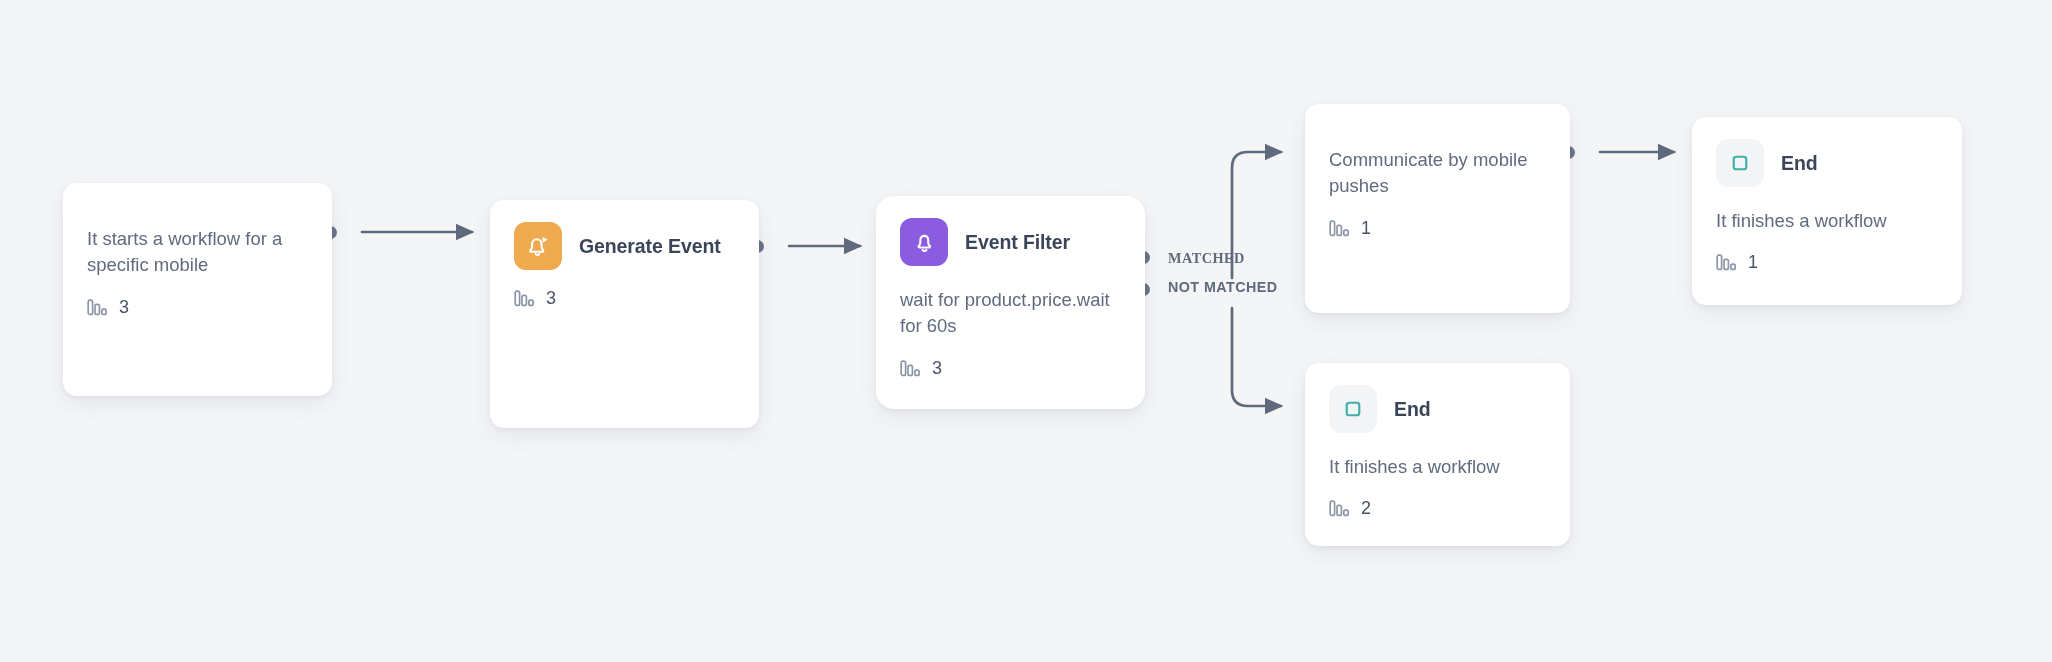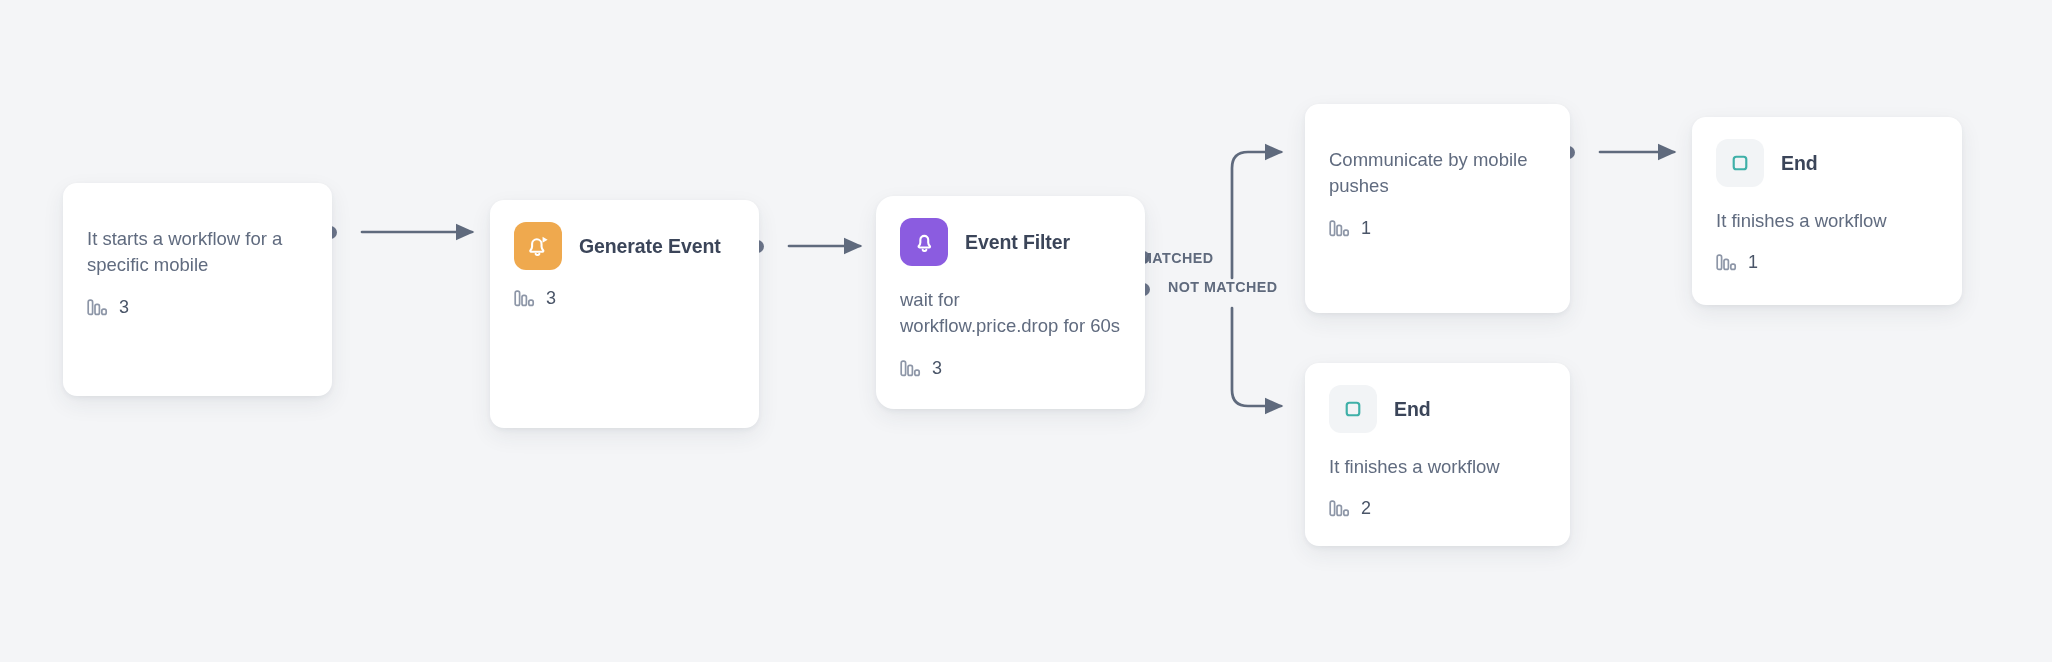--- a/index.html
+++ b/index.html
@@ -101,21 +101,21 @@
 
     <path d="M 1600 152 L 1674 152" stroke="#5f6a7d" stroke-width="2.7" fill="none" stroke-linecap="round" marker-end="url(#ah)"></path>
   </svg>
 
   <div class="port" style="left:324px; top:226px;"></div>
   <div class="port" style="left:751px; top:240px;"></div>
   <div class="port" style="left:1137px; top:251px;"></div>
   <div class="port" style="left:1137px; top:283px;"></div>
   <div class="port" style="left:1562px; top:146px;"></div>
 
-  <div class="branch-label" style="left:1140px; top:250px;">MATCHED</div>
+  <div class="branch-label" style="left:1168px; top:250px;font-family:Liberation Serif, serif;">MATCHED</div>
   <div class="branch-label" style="left:1168px; top:279px;">NOT MATCHED</div>
 
   <div class="node" id="node-audience">
     <div class="node-desc">It starts a workflow for a specific mobile</div>
     <div class="node-stat">
       <svg width="21" height="19" viewBox="0 0 21 19" fill="none" stroke="#8d96a7" stroke-width="1.7" stroke-linejoin="round">
         <rect x="1.2" y="2.2" width="4.4" height="14.2" rx="1.7"></rect>
         <rect x="8.0" y="6.4" width="4.4" height="10.0" rx="1.7"></rect>
         <rect x="14.8" y="11.2" width="4.4" height="5.2" rx="1.7"></rect>
       </svg>
@@ -147,21 +147,21 @@
   <div class="node" id="node-filter">
     <div class="node-head">
       <div class="node-icon" style="background:#8b5ce0;">
         <svg width="27" height="27" viewBox="0 0 24 24" fill="none" stroke="#ffffff" stroke-width="1.85" stroke-linecap="round" stroke-linejoin="round">
           <path d="M8.0 16.4h8.0c.7 0 1-.8.5-1.3-.9-.9-1.4-2-1.4-3.2V9.6c0-1.9-1.6-3.5-3.5-3.5S8.1 7.7 8.1 9.6v2.3c0 1.2-.5 2.3-1.4 3.2-.4.5-.1 1.3.6 1.3z" transform="translate(0.2,0)"></path>
           <path d="M10.4 18.5a1.7 1.7 0 0 0 3.2 0"></path>
         </svg>
       </div>
       <div class="node-title">Event Filter</div>
     </div>
-    <div class="node-desc">wait for workflow.price.drop for 60s</div>
+    <div class="node-desc">wait for product.price.wait for 60s</div>
     <div class="node-stat">
       <svg width="21" height="19" viewBox="0 0 21 19" fill="none" stroke="#8d96a7" stroke-width="1.7" stroke-linejoin="round">
         <rect x="1.2" y="2.2" width="4.4" height="14.2" rx="1.7"></rect>
         <rect x="8.0" y="6.4" width="4.4" height="10.0" rx="1.7"></rect>
         <rect x="14.8" y="11.2" width="4.4" height="5.2" rx="1.7"></rect>
       </svg>
       <span class="count">3</span>
     </div>
   </div>
 

